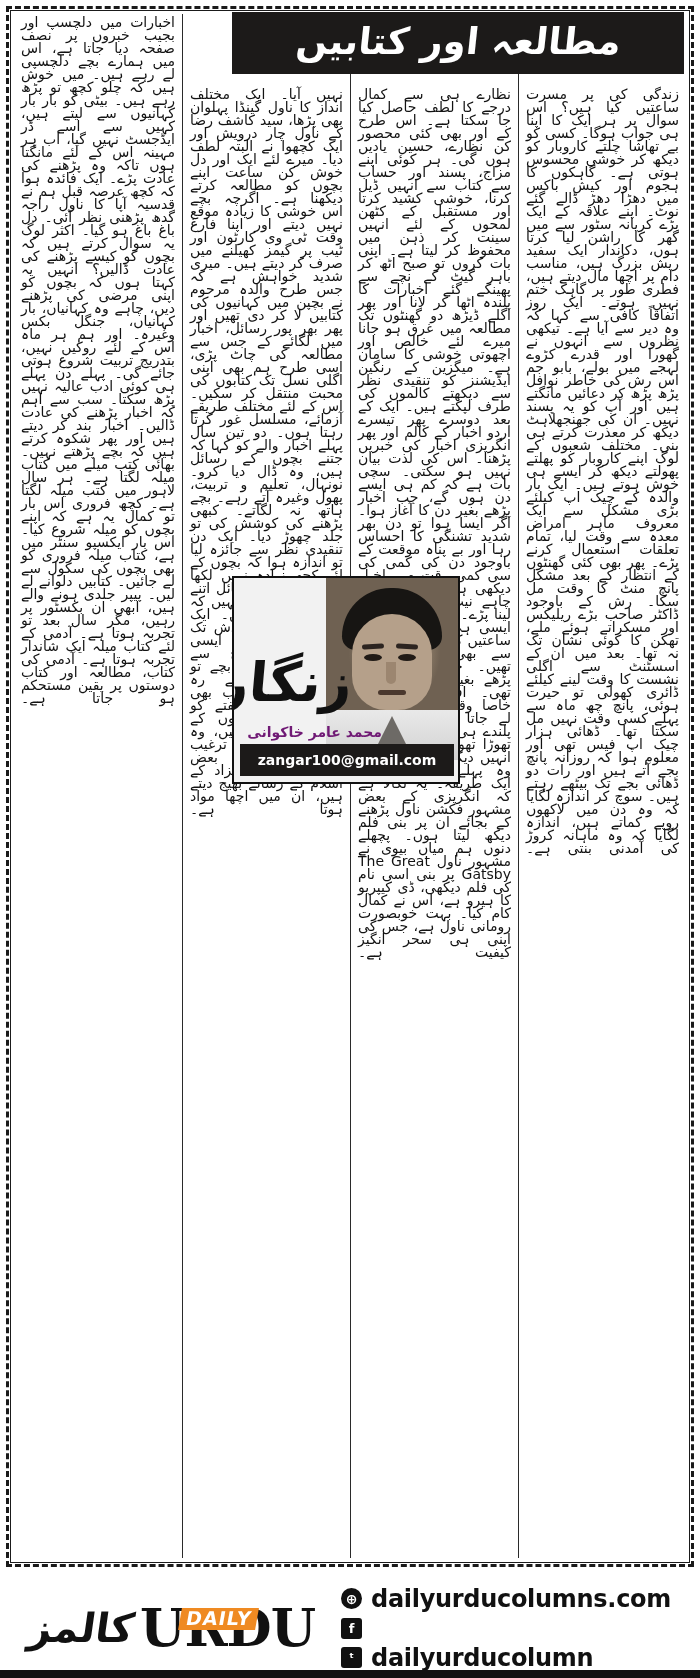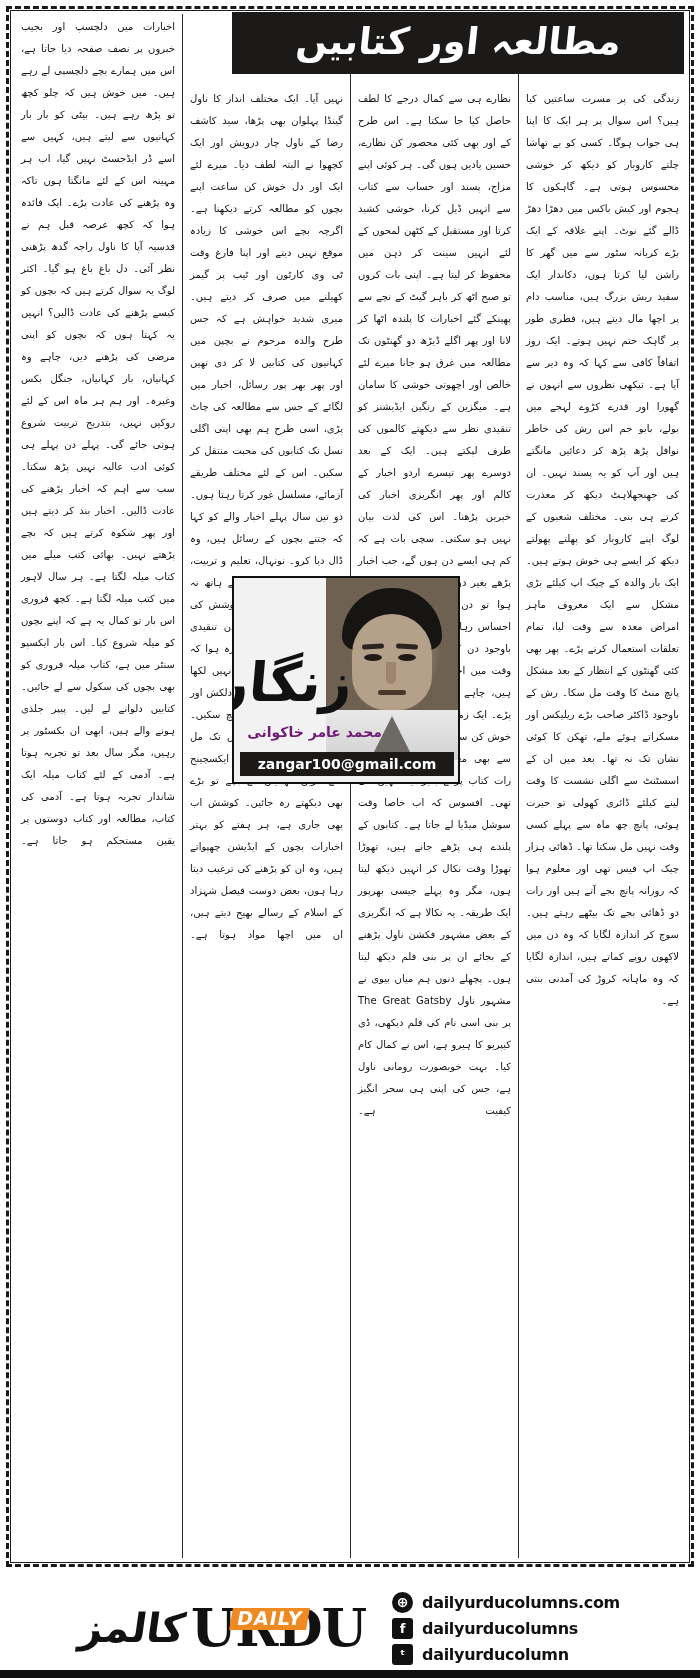--- a/index.html
+++ b/index.html
@@ -71,22 +71,22 @@
     overflow:hidden;
   }
   .col:last-child{border-left:none;}
   .col-1{padding-top:74px;}   
   .col-2{padding-top:74px;}
   .col-3{padding-top:74px;}
   .col-4{padding-top:2px;}    
 
   .col p{
     margin:0 0 0 0;
-    font-size:10px;
-    line-height:22px;
+    font-size:14px;
+    line-height:13px;
     text-align:justify;
     text-align-last:justify;
     word-spacing:0.5px;
     font-family:"DejaVu Sans","Liberation Sans",sans-serif;
     color:#121212;
     hyphens:none;
   }
 
   
   .author-block{
@@ -154,21 +154,21 @@
     width:140px;
     text-align:right;
     font-size:14px;
     font-weight:700;
     color:#701a75;
     white-space:nowrap;
   }
   .email-bar{
     position:absolute;
     left:6px;bottom:6px;
-    width:214px;height:24px;
+    width:214px;height:32px;
     background:#1c1a19;
     color:#fff;
     display:flex;align-items:center;justify-content:center;
     direction:ltr;
   }
   .email-bar span{
     font-size:14px;font-weight:700;letter-spacing:0px;
     font-family:"DejaVu Sans","Liberation Sans",sans-serif;
   }
 
@@ -218,21 +218,21 @@
   .soc-row{display:flex;align-items:center;gap:9px;}
   .soc-ico{
     width:21px;height:21px;border-radius:3px;
     background:#111;color:#fff;
     display:flex;align-items:center;justify-content:center;
     font-size:13px;font-weight:700;line-height:1;
     flex:0 0 auto;
   }
   .soc-ico.globe{border-radius:50%;font-size:14px;}
   .soc-txt{
-    font-size:16px;font-weight:700;color:#111;
+    font-size:24px;font-weight:700;color:#111;
     font-family:"DejaVu Sans","Liberation Sans",sans-serif;
     letter-spacing:-0.3px;
     white-space:nowrap;
   }
 </style>
 </head>
 <body>
 
 <div class="page">
 
@@ -290,21 +290,20 @@
       </span>
     </div>
 
     <div class="socials">
       <div class="soc-row">
         <span class="soc-ico globe">⊕</span>
         <span class="soc-txt">dailyurducolumns.com</span>
       </div>
       <div class="soc-row">
         <span class="soc-ico">f</span>
-        <span class="soc-txt">dailyurducolumns</span>
       </div>
       <div class="soc-row">
         <span class="soc-ico">ᵗ</span>
         <span class="soc-txt">dailyurducolumn</span>
       </div>
     </div>
 
   </div>
 
   <div class="footer-bottom-rule"></div>

